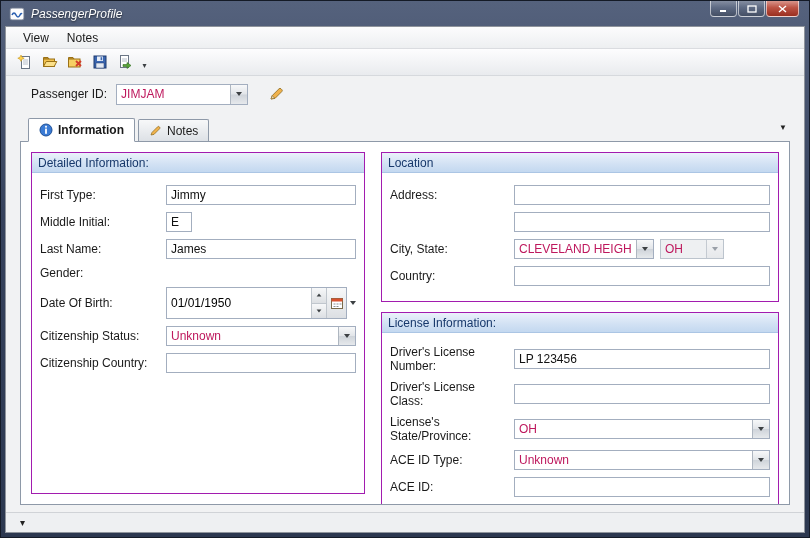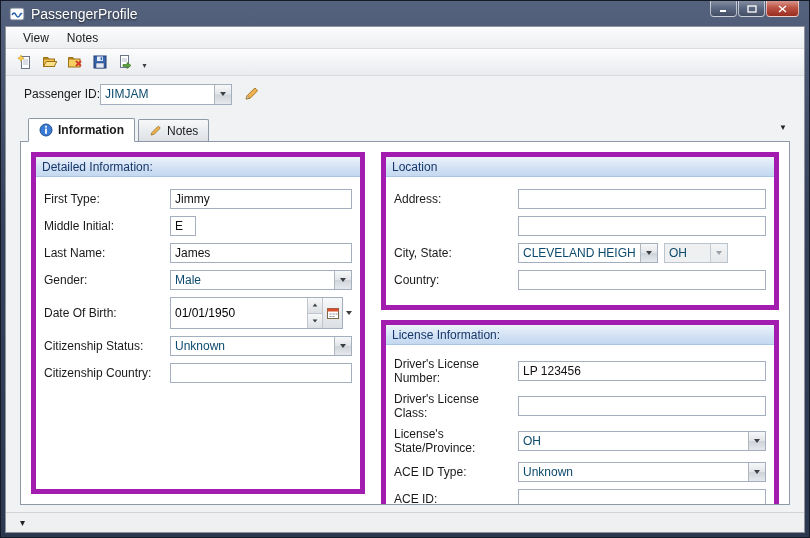--- a/index.html
+++ b/index.html
@@ -14,21 +14,21 @@
   .frame {
     width: 810px; height: 538px;
     background: linear-gradient(#55627d, #36425c 40%, #2c3850);
     border: 1px solid #141a26;
     display: flex; flex-direction: column;
     padding: 0 4px 4px 4px;
     position: relative;
   }
   .titlebar { height: 25px; display: flex; align-items: flex-start; color: #fff; }
   .titlebar-left { display: flex; align-items: center; gap: 6px; height: 25px; padding-left: 4px; }
-  .window-title { font-size: 14px; text-shadow: 0 1px 2px rgba(0,0,0,.65); }
+  .window-title { font-size: 12px; text-shadow: 0 1px 2px rgba(0,0,0,.65); font-style: italic; }
   .win-buttons { margin-left: auto; display: flex; gap: 1px; padding-right: 6px; }
   .win-btn {
     width: 27px; height: 16px;
     border: 1px solid rgba(255,255,255,.6); border-top: none;
     border-radius: 0 0 4px 4px;
     background: linear-gradient(rgba(255,255,255,.28), rgba(255,255,255,.06) 45%, rgba(0,0,0,.18));
     display: flex; align-items: center; justify-content: center;
   }
   .win-btn.close { width: 33px; background: linear-gradient(#d9958b, #bc5243 45%, #992e20); }
   
@@ -42,23 +42,23 @@
   .menu-item { padding: 3px 9px; }
   .toolbar {
     height: 27px; flex: none;
     background: linear-gradient(#fdfdfe, #e9ebee);
     border-bottom: 1px solid #d6d9dd;
     display: flex; align-items: center; padding-left: 7px; gap: 2px;
   }
   .tool-btn { width: 23px; height: 22px; display: flex; align-items: center; justify-content: center; border: 1px solid transparent; border-radius: 2px; background: transparent; }
   .tool-overflow { width: 13px; height: 22px; display: flex; align-items: flex-end; justify-content: center; font-size: 8px; color: #3c4043; padding-bottom: 3px; }
   
-  .pid-row { height: 36px; flex: none; display: flex; align-items: center; padding-left: 18px; gap: 0; }
+  .pid-row { height: 36px; flex: none; display: flex; align-items: center; padding-left: 25px; gap: 9px; }
   .combo { display: flex; align-items: stretch; height: 21px; border: 1px solid #a3aebf; background: #fff; }
-  .combo input { border: none; outline: none; flex: 1; min-width: 0; padding: 0 4px; font: inherit; background: transparent; color: #0c4a6e; }
+  .combo input { border: none; outline: none; flex: 1; min-width: 0; padding: 0 4px; font: inherit; background: transparent; color: #be185d; }
   .combo .dd {
     width: 17px; flex: none;
     background: linear-gradient(#f7f8f9, #e2e5e9 48%, #cfd4da 52%, #e6e9ec);
     border-left: 1px solid #aeb6c0;
     display: flex; align-items: center; justify-content: center;
   }
   .tri-down { width: 0; height: 0; border-left: 3px solid transparent; border-right: 3px solid transparent; border-top: 4px solid #3c4043; }
   .tri-up   { width: 0; height: 0; border-left: 3px solid transparent; border-right: 3px solid transparent; border-bottom: 4px solid #3c4043; }
   .combo.disabled { background: #eef0f2; border-color: #bcc4cd; }
   .combo.disabled .dd { background: linear-gradient(#f3f4f5, #e6e8eb); border-left-color: #c4cad1; }
@@ -74,21 +74,21 @@
   }
   .tab.active { background: #fff; font-weight: bold; height: 24px; margin-bottom: -1px; border-bottom: 1px solid #fff; }
   .tab-chevron { position: absolute; right: 17px; bottom: 9px; font-size: 8px; color: #222; line-height: 1; }
   
   .panel {
     flex: 1; margin: 0 14px; background: #fff; border: 1px solid #8e99a8;
     display: flex; gap: 16px; padding: 10px; overflow: hidden; position: relative; z-index: 1;
   }
   .col-left { width: 334px; flex: none; display: flex; }
   .col-right { flex: 1; display: flex; flex-direction: column; gap: 10px; min-width: 0; }
-  .group { border: 5px solid #a21caf; background: #fff; display: flex; flex-direction: column; min-width: 0; }
+  .group { border: 1px solid #a21caf; background: #fff; display: flex; flex-direction: column; min-width: 0; }
   .group.stretch { flex: 1; }
   .group-header {
     height: 20px; flex: none;
     background: linear-gradient(#ebf2fb, #d3e2f4 55%, #c3d8f0);
     border-bottom: 1px solid #abc5e4;
     color: #17386b; display: flex; align-items: center; padding: 0 6px;
   }
   .group-body { padding: 12px 8px 6px 8px; display: flex; flex-direction: column; }
   .frow { display: flex; align-items: center; margin-bottom: 7px; }
   .frow > label { width: 126px; flex: none; padding-right: 4px; }
@@ -265,26 +265,20 @@
             <div class="frow">
               <label>Middle Initial:</label>
               <input class="tfield small" value="E" style="">
             </div>
             <div class="frow">
               <label>Last Name:</label>
               <input class="tfield" value="James" style="">
             </div>
             <div class="frow">
               <label>Gender:</label>
-              <div class="combo fill">
-                <input value="Male" style="">
-                <div class="dd">
-                    <span class="tri-down"></span>
-                  </div>
-              </div>
             </div>
             <div class="frow">
               <label>Date Of Birth:</label>
               <div class="date-wrap">
                 <div class="date-control">
                   <input value="01/01/1950" style="">
                   <div class="spin">
                     <div class="spin-btn">
                         <span class="tri-up"></span>
                       </div>

